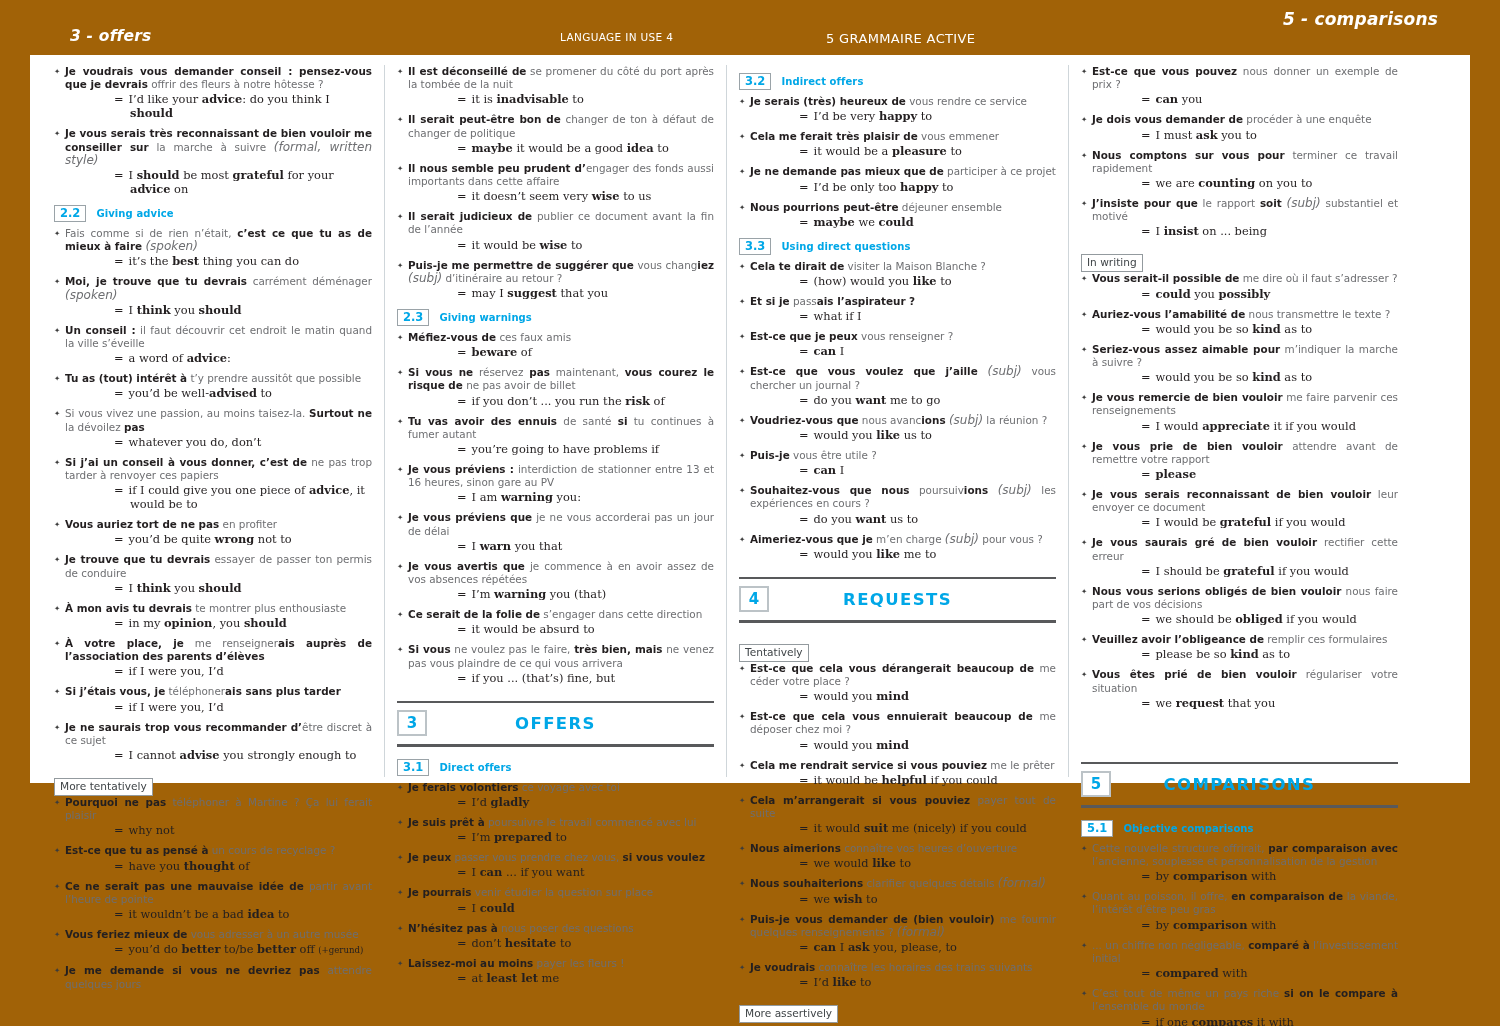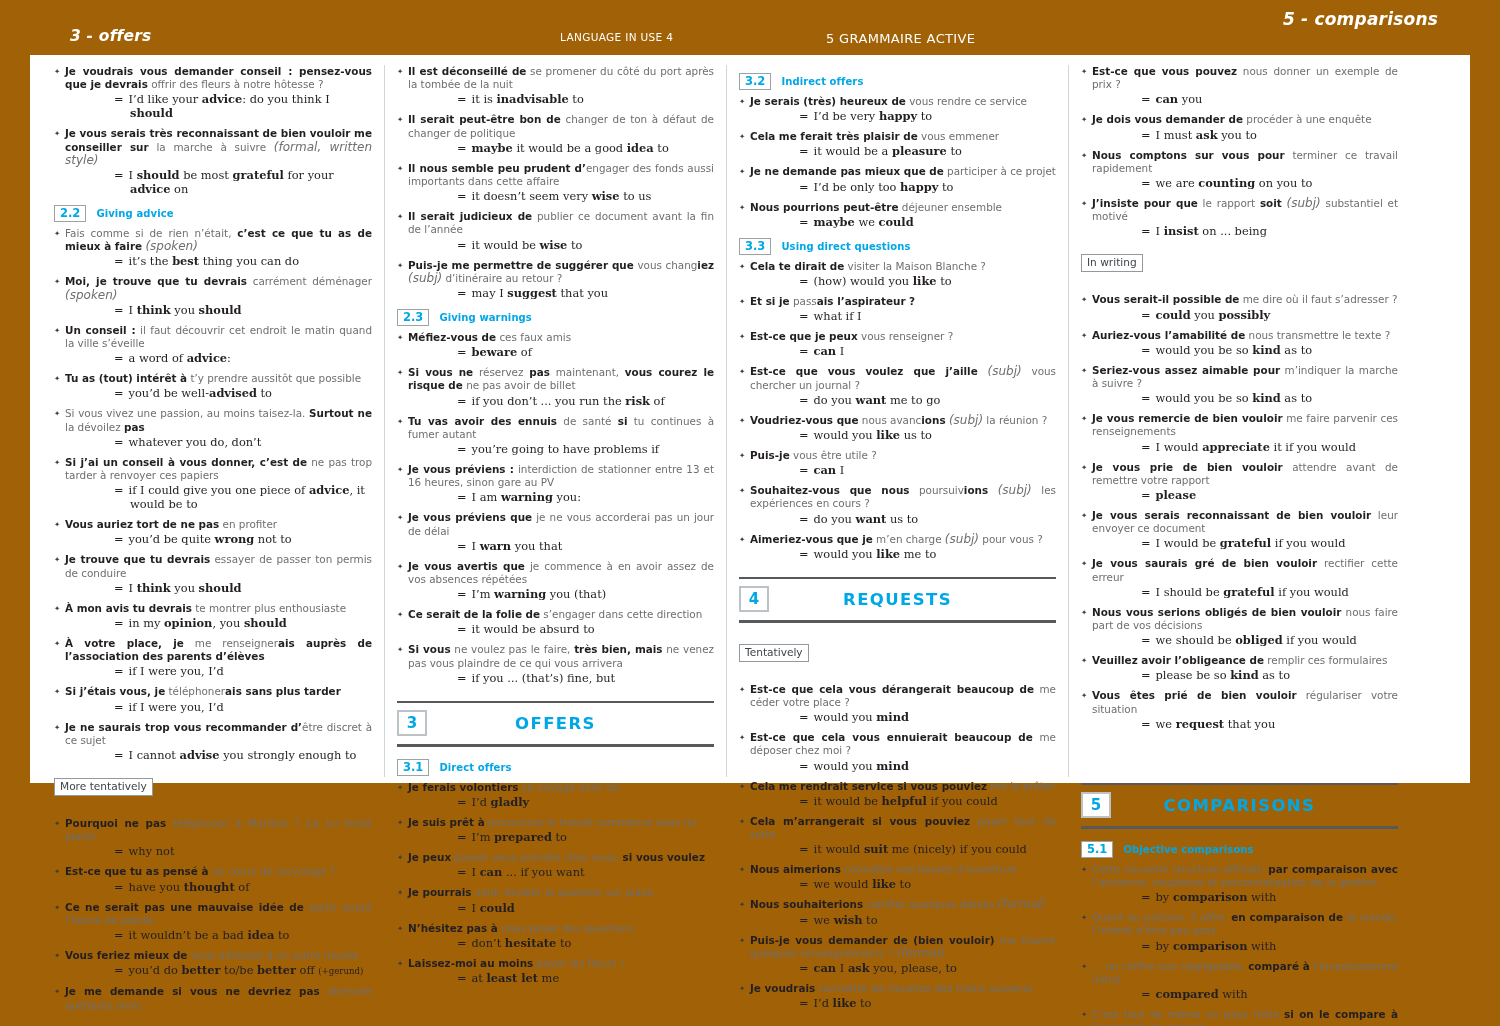--- a/index.html
+++ b/index.html
@@ -134,21 +134,21 @@
     letter-spacing: 1.4px;
   }
 
   
   .reglabel {
     display: inline-block;
     border: 1px solid #939a9e;
     color: #3f4447;
     font-size: 10.6px;
     padding: 2px 5px 3px 5px;
-    margin: 9px 0 21px 0;
+    margin: 9px 0 0 0;
     line-height: 11px;
     background: #ffffff;
   }
 </style>
 </head>
 <body>
 
 <div id="page">
 
   <div class="runhead">

